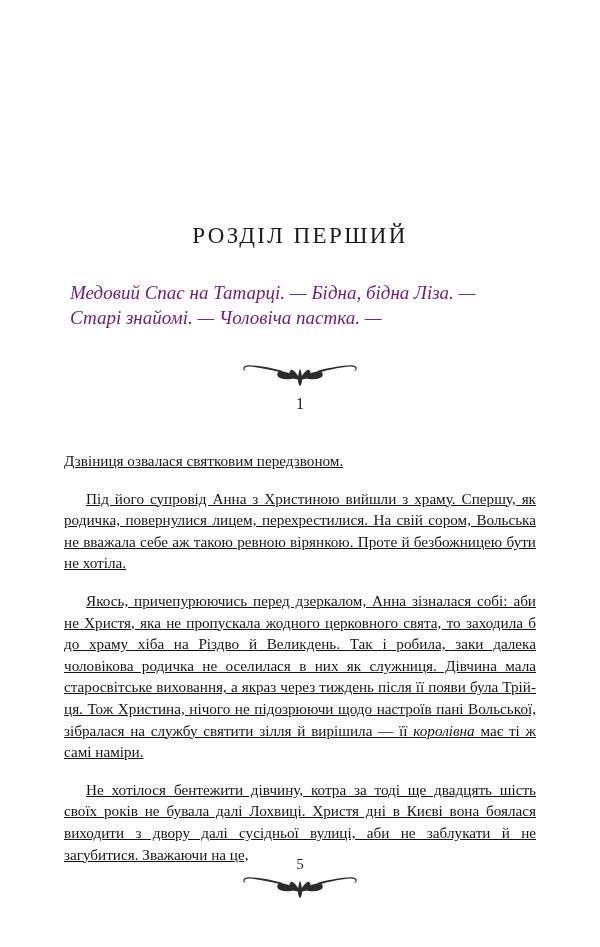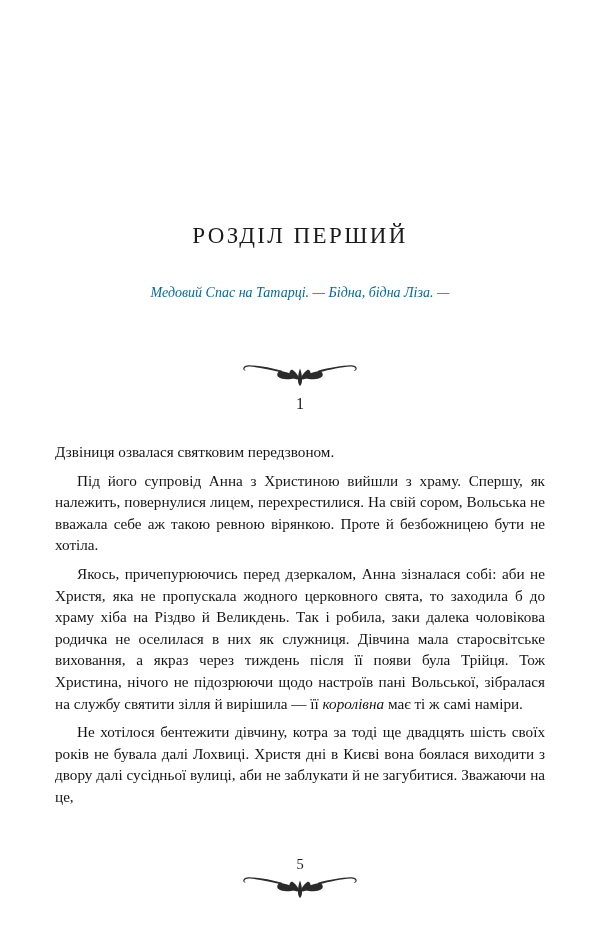--- a/index.html
+++ b/index.html
@@ -37,25 +37,25 @@
     line-height: 1;
     white-space: nowrap;
   }
 
   
   .synopsis {
     position: absolute;
     top: 280px;
     left: 70px;
     width: 460px;
-    text-align: center;
+    text-align: left;
     font-style: italic;
-    font-size: 14px;
+    font-size: 19px;
     line-height: 25px;
-    color: #0369a1;
+    color: #701a75;
   }
   .synopsis .line { display: block; }
 
   
   .ornament {
     position: absolute;
     left: 0;
     width: 600px;
     display: flex;
     justify-content: center;
@@ -83,22 +83,23 @@
     top: 434px;
     left: 48px;
     width: 504px;
     font-size: 15.2px;
     line-height: 21.6px;
     text-align: justify;
     color: #151515;
     hyphens: manual;
   }
   .body-text p {
-    margin: 7px;
+    margin: 16px;
     text-indent: 22px;
+    text-decoration: underline;
   }
   .body-text p.no-indent {
     text-indent: 0;
   }
   .body-text em {
     font-style: italic;
   }
 
   
   .folio {
@@ -114,20 +115,21 @@
 </style>
 </head>
 <body>
 
 <div class="page">
 
   <div class="chapter-title">РОЗДІЛ ПЕРШИЙ</div>
 
   <div class="synopsis">
     <span class="line">Медовий Спас на Татарці. — Бідна, бідна Ліза. —</span>
+    <span class="line">Старі знайомі. — Чоловіча пастка. —</span>
   </div>
 
   <div class="ornament top">
     <svg width="118" height="26" viewBox="0 0 118 26">
       <g fill="#2b2b2b">
 
         <path d="M8.5 5.2 C5.2 5.0 2.6 6.2 2.3 8.1 C2.0 9.9 3.9 11.2 5.7 10.6 C4.2 10.5 3.3 9.7 3.5 8.6 C3.8 7.2 6.0 6.4 8.8 6.6 C17.0 7.2 29.0 9.5 40.5 12.6 L41.2 10.7 C29.3 7.5 17.2 5.5 8.5 5.2 Z"></path>
 
         <path d="M109.5 5.2 C112.8 5.0 115.4 6.2 115.7 8.1 C116.0 9.9 114.1 11.2 112.3 10.6 C113.8 10.5 114.7 9.7 114.5 8.6 C114.2 7.2 112.0 6.4 109.2 6.6 C101.0 7.2 89.0 9.5 77.5 12.6 L76.8 10.7 C88.7 7.5 100.8 5.5 109.5 5.2 Z"></path>
 
@@ -141,21 +143,21 @@
 
         <path d="M59.0 8.4 C60.4 11.6 61.2 16.2 61.0 21.0 C60.8 23.4 60.0 25.2 59.0 26.0 C58.0 25.2 57.2 23.4 57.0 21.0 C56.8 16.2 57.6 11.6 59.0 8.4 Z"></path>
       </g>
     </svg>
   </div>
 
   <div class="section-number">1</div>
 
   <div class="body-text" id="body-text">
       <p class="no-indent"><span>Дзвіниця озвалася святковим передзвоном.</span></p>
-      <p><span>Під його супровід Анна з Христиною вийшли з храму. Спершу, як належить, повернулися лицем, перехрестили­ся. На свій сором, Вольська не вважала себе аж такою рев­ною вірянкою. Проте й безбожницею бути не хотіла.</span></p>
+      <p><span>Під його супровід Анна з Христиною вийшли з храму. Спершу, як родичка, повернулися лицем, перехрестили­ся. На свій сором, Вольська не вважала себе аж такою рев­ною вірянкою. Проте й безбожницею бути не хотіла.</span></p>
       <p><span>Якось, причепурюючись перед дзеркалом, Анна зізна­лася собі: аби не Христя, яка не пропускала жодного цер­ковного свята, то заходила б до храму хіба на Різдво й Ве­ликдень. Так і робила, заки далека чоловікова родичка не оселилася в них як служниця. Дівчина мала старосвітське виховання, а якраз через тиждень після її появи була Трій­ця. Тож Христина, нічого не підозрюючи щодо настроїв па­ні Вольської, зібралася на службу святити зілля й виріши­ла — її </span><em>королівна</em><span> має ті ж самі наміри.</span></p>
       <p><span>Не хотілося бентежити дівчину, котра за тоді ще два­дцять шість своїх років не бувала далі Лохвиці. Христя дні в Києві вона боялася виходити з двору далі сусідньої ву­лиці, аби не заблукати й не загубитися. Зважаючи на це,</span></p>
     </div>
 
   <div class="folio">5</div>
 
   <div class="ornament bottom">
     <svg width="118" height="26" viewBox="0 0 118 26">
       <g fill="#2b2b2b">
         <path d="M8.5 5.2 C5.2 5.0 2.6 6.2 2.3 8.1 C2.0 9.9 3.9 11.2 5.7 10.6 C4.2 10.5 3.3 9.7 3.5 8.6 C3.8 7.2 6.0 6.4 8.8 6.6 C17.0 7.2 29.0 9.5 40.5 12.6 L41.2 10.7 C29.3 7.5 17.2 5.5 8.5 5.2 Z"></path>

